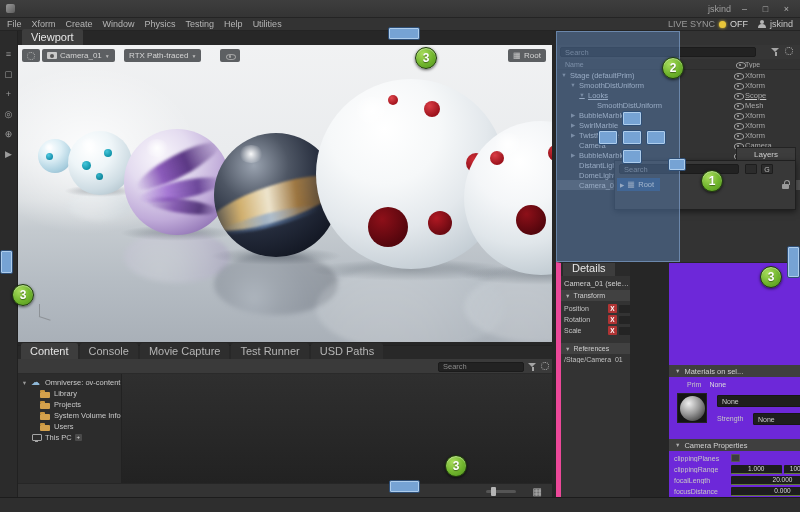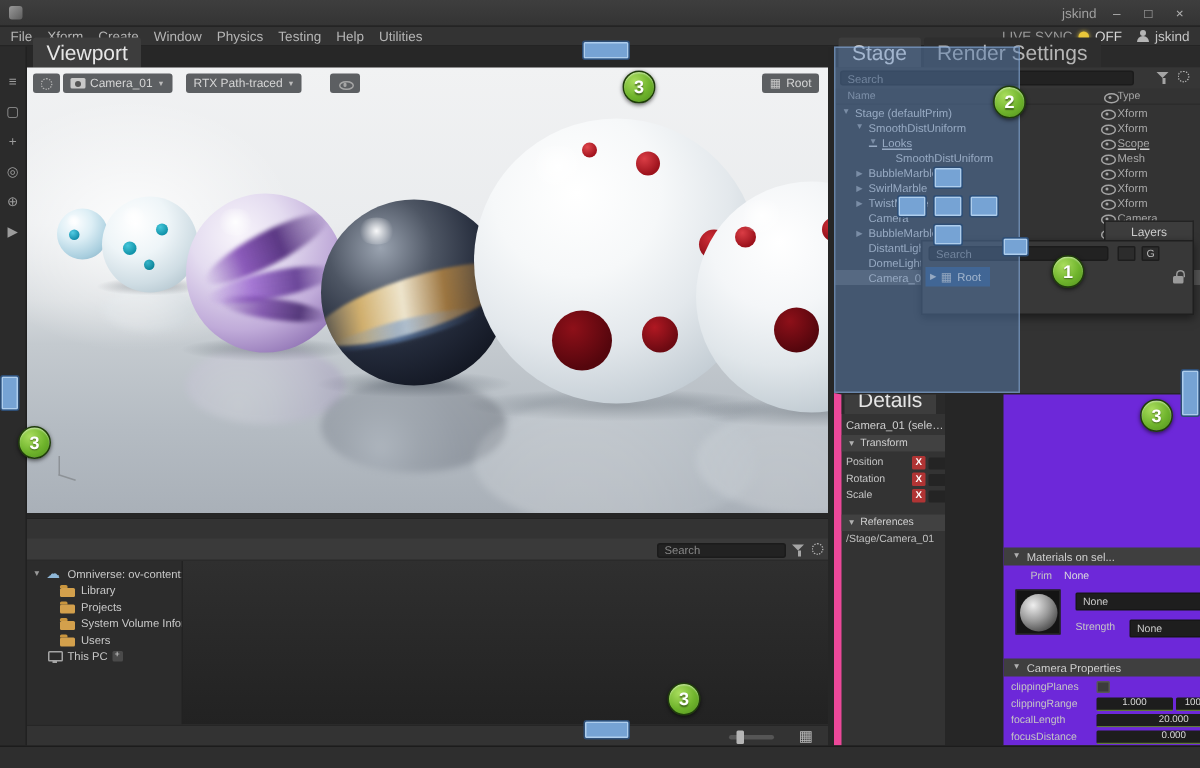--- a/index.html
+++ b/index.html
@@ -21,21 +21,21 @@
   .person{width:9px;height:9px;position:relative;display:inline-block}
   .person::before{content:"";position:absolute;left:2.5px;top:0;width:4px;height:4px;background:#b5b5b5;border-radius:50%}
   .person::after{content:"";position:absolute;left:.5px;top:4.5px;width:8px;height:4px;background:#b5b5b5;border-radius:4px 4px 0 0}
 
   
   #leftbar{position:absolute;left:0;top:31px;width:18px;height:466px;background:#2b2b2b;border-right:1px solid #212121;display:flex;flex-direction:column;align-items:center;gap:8px;padding-top:17px}
   .ltool{width:14px;height:12px;color:#9c9c9c;font-size:9px;line-height:12px;text-align:center}
 
   
   #vp-tabbar{position:absolute;left:18px;top:31px;width:534px;height:14px;background:#272727;display:flex;align-items:flex-end;padding-left:4px}
-  .tab{font-size:14px;color:#b5b5b5;background:#2e2e2e;padding:2px 9px 2px 9px;margin-right:2px;border-radius:2px 2px 0 0;white-space:nowrap}
+  .tab{font-size:11px;color:#b5b5b5;background:#2e2e2e;padding:2px 9px 2px 9px;margin-right:2px;border-radius:2px 2px 0 0;white-space:nowrap}
   .tab.selected{background:#3d3d3d;color:#e6e6e6}
   #scene{position:absolute;left:18px;top:45px;width:534px;height:297px;overflow:hidden;background:linear-gradient(180deg,#f1f2f3 0%,#eaecee 35%,#d8dcdf 52%,#c4cacf 62%,#b5bcc3 80%,#a9b0b8 100%)}
   #scene-glow{position:absolute;left:-40px;top:20px;width:220px;height:170px;background:radial-gradient(ellipse at center,rgba(255,255,255,.85),rgba(255,255,255,0) 70%)}
   .m{position:absolute;border-radius:50%;overflow:hidden}
   .d{position:absolute;border-radius:50%}
   .hl{position:absolute;border-radius:50%;background:radial-gradient(circle,rgba(255,255,255,.95),rgba(255,255,255,0) 70%)}
   .shad{position:absolute;background:radial-gradient(ellipse at center,rgba(45,55,65,.38),rgba(45,55,65,0) 70%)}
   .refl{position:absolute;border-radius:50%;transform:scaleY(-1);opacity:.2;filter:blur(2.5px)}
   #m1,#r1{background:radial-gradient(circle at 35% 28%,#fdfeff 0%,#dceef5 35%,#aacfdf 70%,#7fa8bd 100%)}
   #m2,#r2{background:radial-gradient(circle at 35% 28%,#ffffff 0%,#eef5f8 35%,#cfdde4 65%,#9fb4bf 100%)}
@@ -270,24 +270,20 @@
       <span>Root</span>
     </div>
 
     <div id="gizmo">
       <span class="gy"></span>
       <span class="gx"></span>
     </div>
   </div>
 
   <div id="stage-panel">
-    <div id="stage-tabs">
-        <span class="tab selected">Stage</span>
-        <span class="tab">Render Settings</span>
-      </div>
     <div id="stage-search">
       <input class="searchbox" style="left: 3px; top: 2px; width: 196px;" placeholder="Search">
       <span class="funnel" style="position:absolute;left:214px;top:2px"></span>
       <span class="gear" style="position:absolute;left:228px;top:2px"></span>
     </div>
     <div id="stage-colhdr">
       <span class="hname">Name</span>
       <span class="eye"></span>
       <span class="rtype">Type</span>
     </div>
@@ -464,20 +460,27 @@
     </div>
     <div class="prow" style="top:223px">
       <span class="plabel">focusDistance</span>
       <span class="pfields">
         <span class="pfield">0.000</span>
       </span>
     </div>
   </div>
 
   <div id="content-panel">
+    <div id="content-tabs">
+        <span class="tab selected">Content</span>
+        <span class="tab">Console</span>
+        <span class="tab">Movie Capture</span>
+        <span class="tab">Test Runner</span>
+        <span class="tab">USD Paths</span>
+      </div>
     <div id="content-toolbar">
       <input class="searchbox" style="right: 28px; top: 2.5px; width: 86px;" placeholder="Search">
       <span class="funnel" style="position:absolute;right:15px;top:3px"></span>
       <span class="gear" style="position:absolute;right:3px;top:3px"></span>
     </div>
     <div id="content-body">
       <div id="content-tree">
           <div class="crow" style="padding-left: 3px;">
           <span class="caret">▼</span>
           <span class="ticon" data-icon="cloud"></span>

